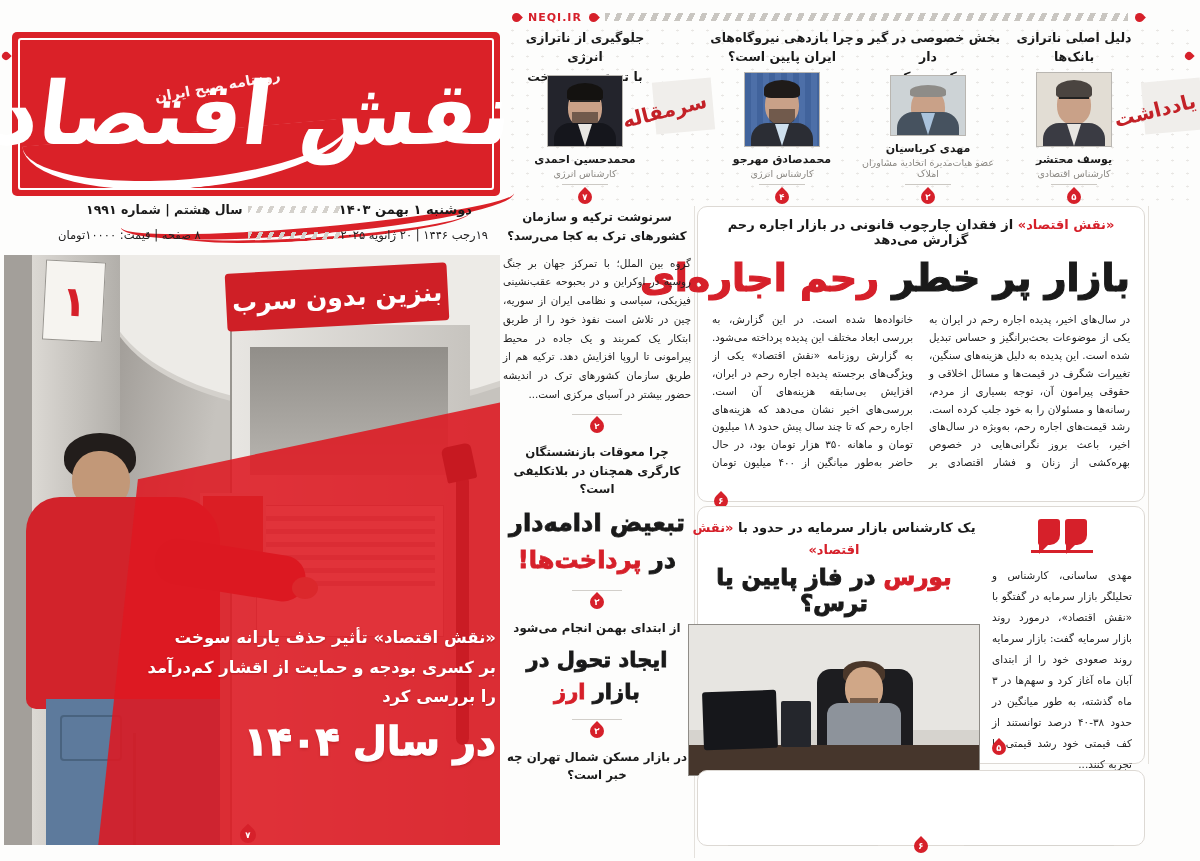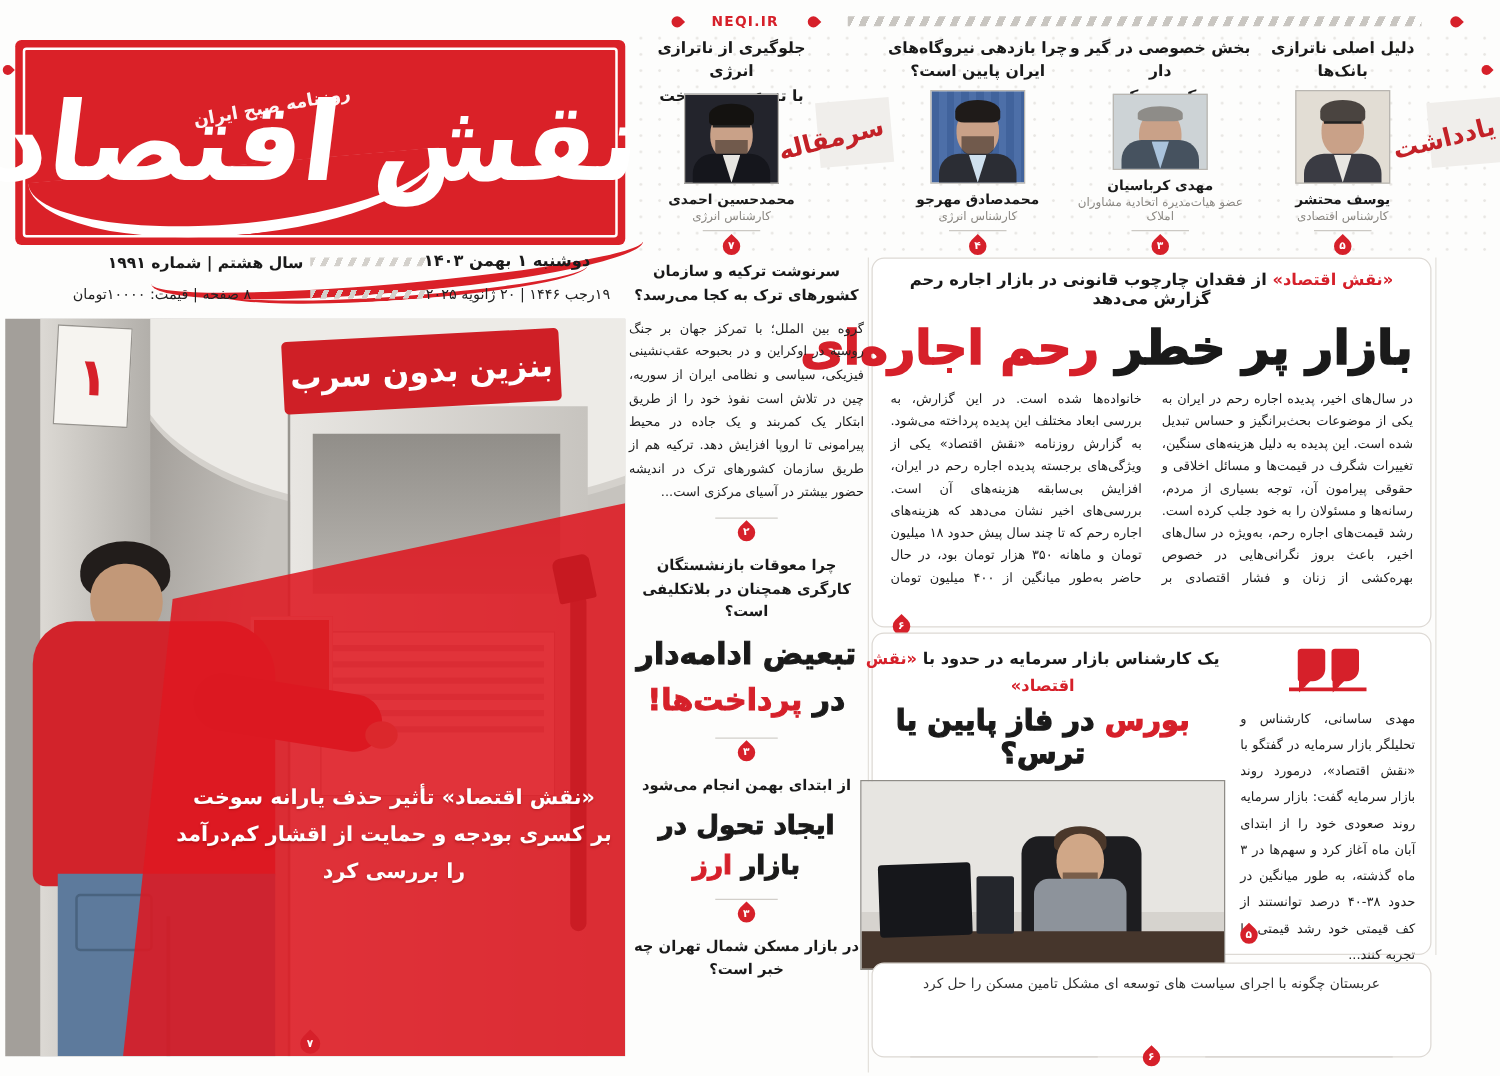--- a/index.html
+++ b/index.html
@@ -11,21 +11,21 @@
   *{margin:0;padding:0;box-sizing:border-box;}
   html,body{background:#e9e9e9;}
   body{font-family:"DejaVu Sans",sans-serif;}
   #page{position:relative;width:1200px;height:861px;background:#fdfdfc;direction:rtl;overflow:hidden;margin:0 auto;color:var(--ink);}
 
   
   .dots{position:absolute;left:505px;top:24px;width:695px;height:180px;
     background:radial-gradient(#dad7d2 1px, transparent 1.3px);background-size:15px 13px;opacity:.6;}
 
   
-  .topbar{position:absolute;left:537px;top:9px;width:632px;height:16px;display:flex;align-items:center;gap:23px;direction:ltr;}
+  .topbar{position:absolute;left:512px;top:9px;width:632px;height:16px;display:flex;align-items:center;gap:7px;direction:ltr;}
   .rb{width:9px;height:9px;background:var(--red);border-radius:50% 0 50% 50%;transform:rotate(45deg);flex:0 0 auto;}
   .site{color:var(--red);font-weight:bold;font-size:11px;letter-spacing:1px;}
   .dash{flex:1;height:8px;background:repeating-linear-gradient(115deg,#c9c6c1 0 5px,transparent 5px 11px);}
   .edge-mark{position:absolute;width:8px;height:8px;background:var(--red);border-radius:50% 0 50% 50%;transform:rotate(45deg);}
 
   
   .mast{position:absolute;left:12px;top:32px;width:488px;height:164px;background:#da2128;border-radius:5px;overflow:visible;}
   .mast::before{content:"";position:absolute;inset:6px;border:2.5px solid #fff;border-radius:3px;pointer-events:none;}
   .logo{position:absolute;right:14px;top:8px;left:10px;bottom:8px;display:flex;align-items:center;justify-content:center;
     color:#fff;font-size:84px;font-weight:bold;transform:skewX(-7deg) scaleY(1.04);letter-spacing:-3px;white-space:nowrap;}
@@ -148,21 +148,21 @@
   .g-hair{position:absolute;left:60px;top:178px;width:72px;height:48px;background:#221d1b;border-radius:50% 50% 42% 42%;}
   .g-head{position:absolute;left:68px;top:196px;width:58px;height:60px;background:#c29878;border-radius:46% 50% 48% 48%;}
   .g-torso{position:absolute;left:22px;top:242px;width:194px;height:212px;background:#d2232b;border-radius:34px 44px 10px 10px;}
   .g-arm{position:absolute;left:150px;top:292px;width:152px;height:46px;background:var(--red2);border-radius:22px;transform:rotate(9deg);}
   .g-hand{position:absolute;left:288px;top:322px;width:26px;height:22px;background:#c29878;border-radius:50%;}
   .g-jeans{position:absolute;left:42px;top:444px;width:174px;height:146px;background:#5d7a9c;}
   .g-jeans::after{content:"";position:absolute;left:50%;top:34px;bottom:0;width:3px;background:#49637f;}
   .g-jeans::before{content:"";position:absolute;left:14px;top:16px;width:58px;height:42px;border:2px solid #49637f;border-radius:4px;}
   .g-overlay{position:absolute;inset:0;background:rgba(222,24,33,.88);
     clip-path:polygon(27% 38%,100% 25%,100% 100%,19% 100%);}
-  .g-texts{position:absolute;left:130px;right:4px;top:368px;text-align:center;color:#fff;}
+  .g-texts{position:absolute;left:130px;right:4px;top:368px;text-align:right;color:#fff;}
   .g-k{font-size:16.5px;font-weight:bold;line-height:1.8;text-shadow:0 1px 2px rgba(120,0,0,.4);}
   .g-h{font-size:39px;font-weight:bold;line-height:1.55;letter-spacing:-1px;-webkit-text-stroke:1.3px #fff;text-shadow:0 2px 3px rgba(120,0,0,.35);}
   .gas .pin{position:absolute;left:236px;bottom:2px;margin:0;width:16px;height:16px;}
 </style>
 </head>
 <body>
 
 <div id="page">
 
   <div class="dots"></div>
@@ -367,21 +367,20 @@
         <i class="bp-beard"></i>
         <i class="bp-shirt"></i>
         <i class="bp-desk"></i>
         <i class="bp-mon"></i>
         <i class="bp-mon2"></i>
       </div>
     </div>
   </div>
 
   <div class="saudi">
-    <div class="s-kick">عربستان چگونه با اجرای سیاست های توسعه ای مشکل تامین مسکن را حل کرد</div>
     <span class="s-line" style="left:30px;"></span>
     <span class="s-line" style="right:30px;"></span>
     <div class="pin">
         <span>۶</span>
       </div>
   </div>
 
   <div class="gas">
     <i class="g-canopy"></i>
     <i class="g-pillar"></i>
@@ -407,19 +406,20 @@
     <i class="g-hair"></i>
     <i class="g-head"></i>
     <i class="g-torso"></i>
     <i class="g-arm"></i>
     <i class="g-hand"></i>
     <i class="g-jeans"></i>
     <div class="g-overlay"></div>
     <div class="g-texts">
       <div class="g-k">«نقش اقتصاد» تأثیر حذف یارانه سوخت</div>
       <div class="g-k">بر کسری بودجه و حمایت از اقشار کم‌درآمد را بررسی کرد</div>
+      <div class="g-h">در سال ۱۴۰۴</div>
     </div>
     <div class="pin">
         <span>۷</span>
       </div>
   </div>
 
 </div>
 
 </body></html>

